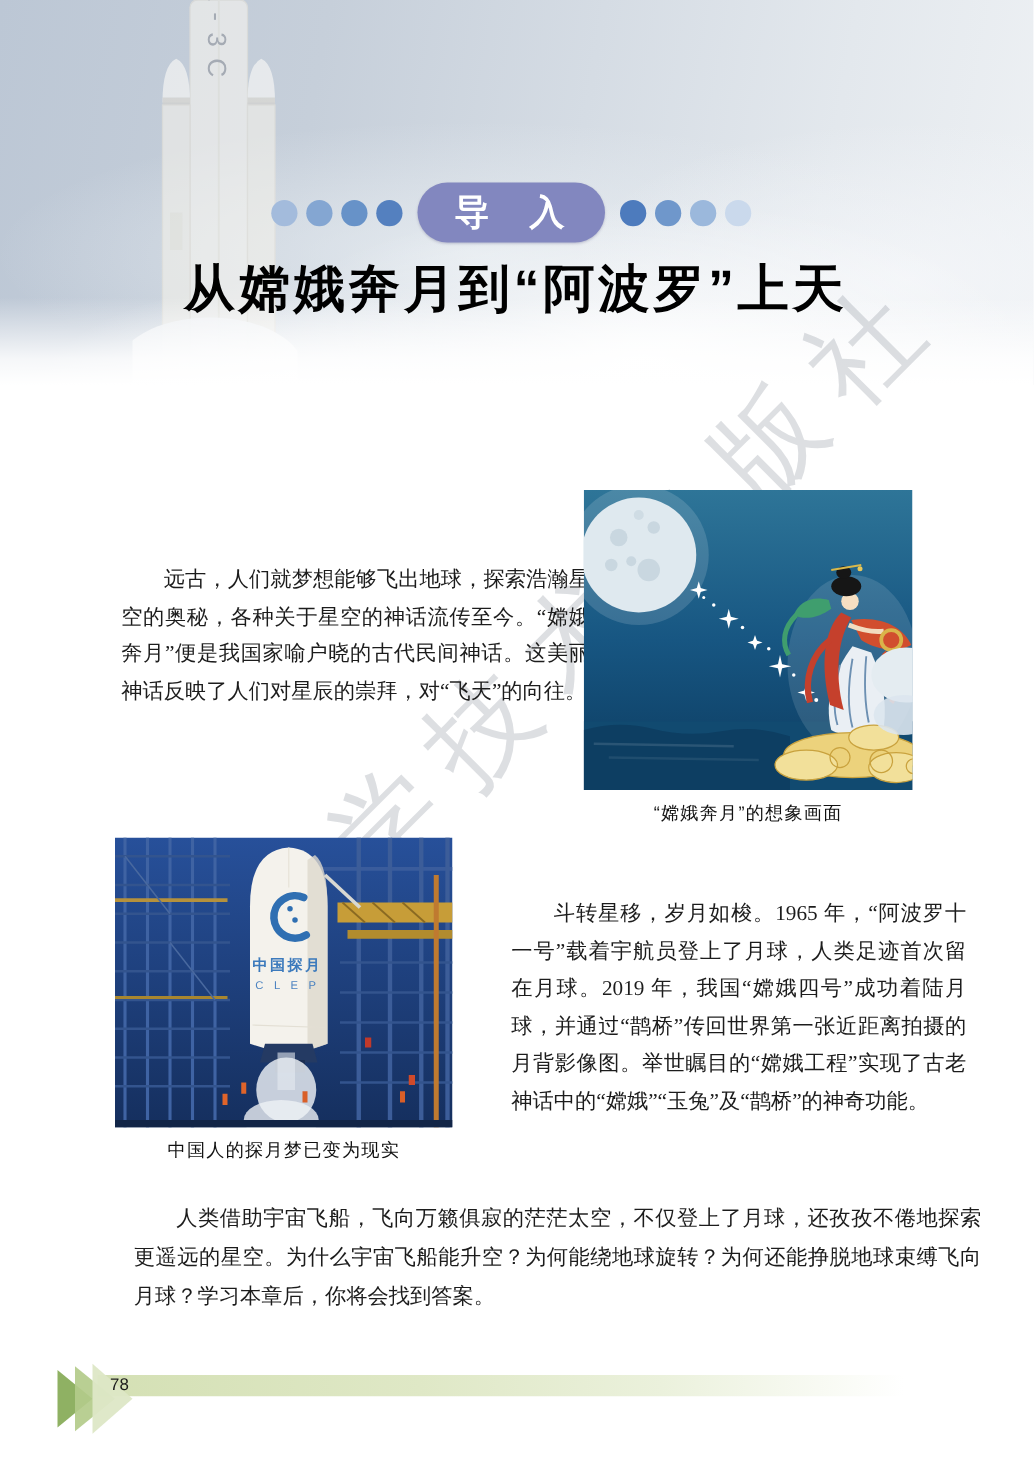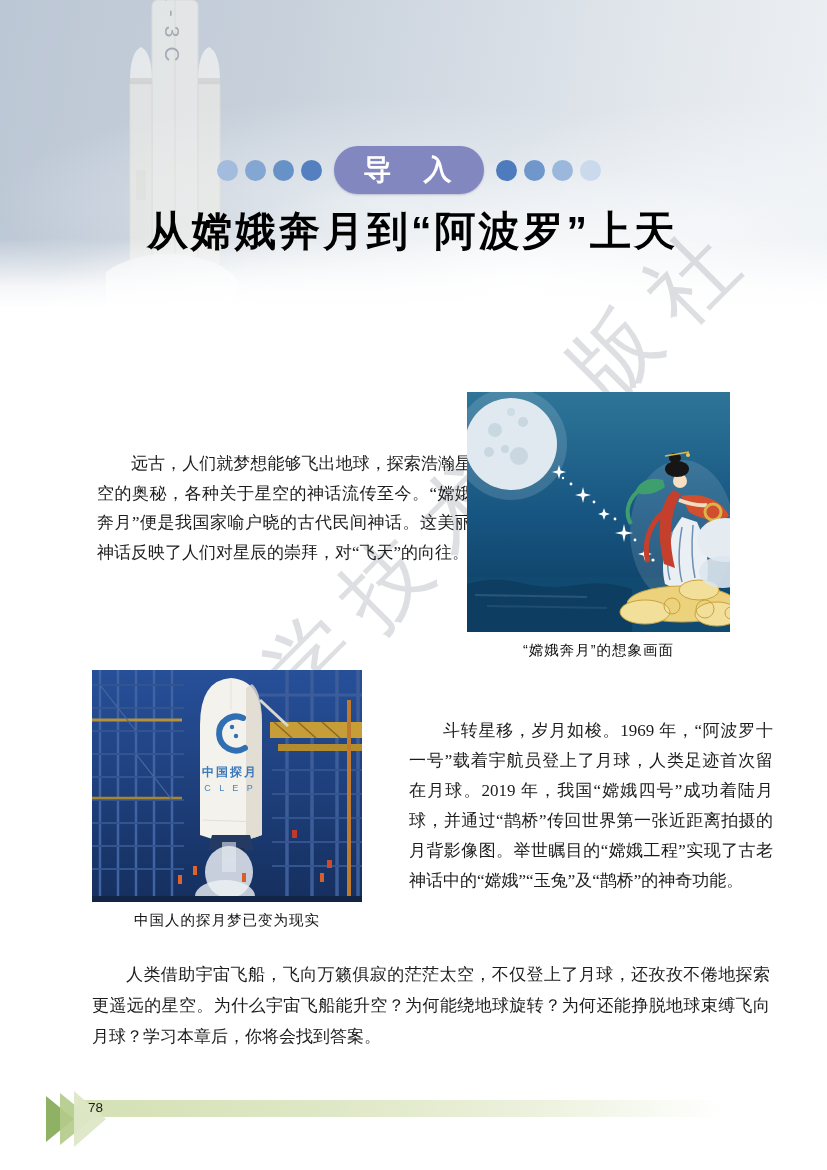--- a/index.html
+++ b/index.html
@@ -38,21 +38,21 @@
   
   .watermark{position:absolute;left:470px;top:500px;transform:translate(-50%,-50%) rotate(-45deg);
       white-space:nowrap;font-family:"Liberation Serif",serif;font-size:86px;letter-spacing:22px;
       color:rgba(142,148,160,.30);z-index:1;}
 
   
   .para{position:absolute;margin:12px;color:#1c1c1c;font-size:17px;text-align:justify;
       text-indent:2em;z-index:2;}
   .p1{left:85px;top:437px;width:375px;line-height:29.5px;}
   .p2{left:397px;top:704px;width:364px;line-height:30px;}
-  .p3{left:80px;top:947px;width:678px;line-height:31px;font-family:Liberation Serif, serif;}
+  .p3{left:95px;top:947px;width:678px;line-height:31px;font-family:Liberation Serif, serif;}
 
   
   .fig{position:absolute;margin:0;z-index:3;}
   .fig-moon{left:467px;top:392px;}
   .fig-rocket{left:92px;top:670px;}
   .fig svg{display:block;}
   .fig figcaption{text-align:center;font-family:"Liberation Sans",sans-serif;
       font-size:14.5px;color:#111;margin-top:9px;letter-spacing:1px;}
 
   
@@ -257,21 +257,21 @@
         <rect x="101" y="196" width="4" height="9" fill="#e0642a"></rect>
         <rect x="150" y="203" width="4" height="9" fill="#d95f28"></rect>
         <rect x="86" y="205" width="4" height="9" fill="#e0642a"></rect>
         <rect x="228" y="203" width="4" height="9" fill="#d95f28"></rect>
       </g>
       <rect x="0" y="226" width="270" height="6" fill="#122547"></rect>
     </svg>
     <figcaption>中国人的探月梦已变为现实</figcaption>
   </figure>
 
-  <p class="para p2">斗转星移，岁月如梭。1969 年，“阿波罗十一号”载着宇航员登上了月球，人类足迹首次留在月球。2019 年，我国“嫦娥四号”成功着陆月球，并通过“鹊桥”传回世界第一张近距离拍摄的月背影像图。举世瞩目的“嫦娥工程”实现了古老神话中的“嫦娥”“玉兔”及“鹊桥”的神奇功能。</p>
+  <p class="para p2">斗转星移，岁月如梭。1965 年，“阿波罗十一号”载着宇航员登上了月球，人类足迹首次留在月球。2019 年，我国“嫦娥四号”成功着陆月球，并通过“鹊桥”传回世界第一张近距离拍摄的月背影像图。举世瞩目的“嫦娥工程”实现了古老神话中的“嫦娥”“玉兔”及“鹊桥”的神奇功能。</p>
 
   <p class="para p3">人类借助宇宙飞船，飞向万籁俱寂的茫茫太空，不仅登上了月球，还孜孜不倦地探索更遥远的星空。为什么宇宙飞船能升空？为何能绕地球旋转？为何还能挣脱地球束缚飞向月球？学习本章后，你将会找到答案。</p>
 
   <div class="footer-bar"></div>
   <svg class="footer-tris" width="64" height="58" viewBox="0 0 64 58">
     <polygon points="2,6 30,29 2,52" fill="#8fb163"></polygon>
     <polygon points="16,3 48,29 16,55" fill="#b3cb8a" opacity="0.92"></polygon>
     <polygon points="30,1 62,29 30,57" fill="#dde7c6" opacity="0.95"></polygon>
   </svg>
   <div class="pagenum">78</div>

